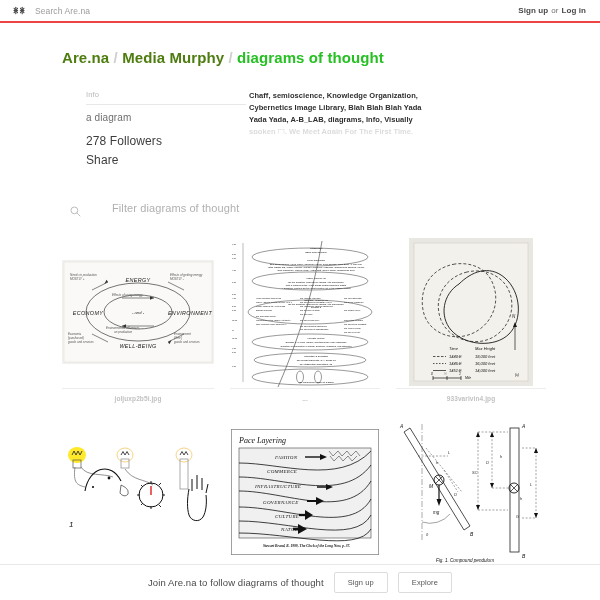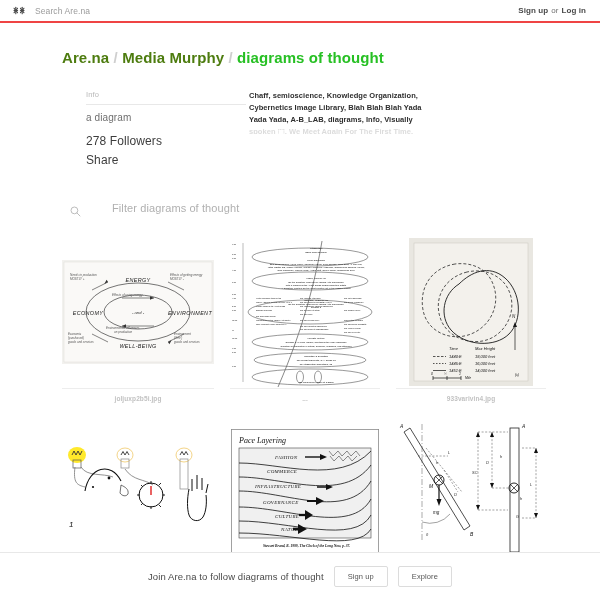--- a/index.html
+++ b/index.html
@@ -147,21 +147,21 @@
     letter-spacing: .1px;
     white-space: nowrap;
     overflow: hidden;
     text-overflow: ellipsis;
   }
 
   
   .footer {
     position: absolute;
     left: 0; right: 0; bottom: 0;
-    height: 48px;
+    height: 36px;
     border-top: 1px solid #e8e8e8;
     background: #fff;
     display: flex;
     align-items: center;
     justify-content: center;
     gap: 10px;
   }
   .footer-text {
     font-size: 9.5px;
     color: #4a4a4a;

